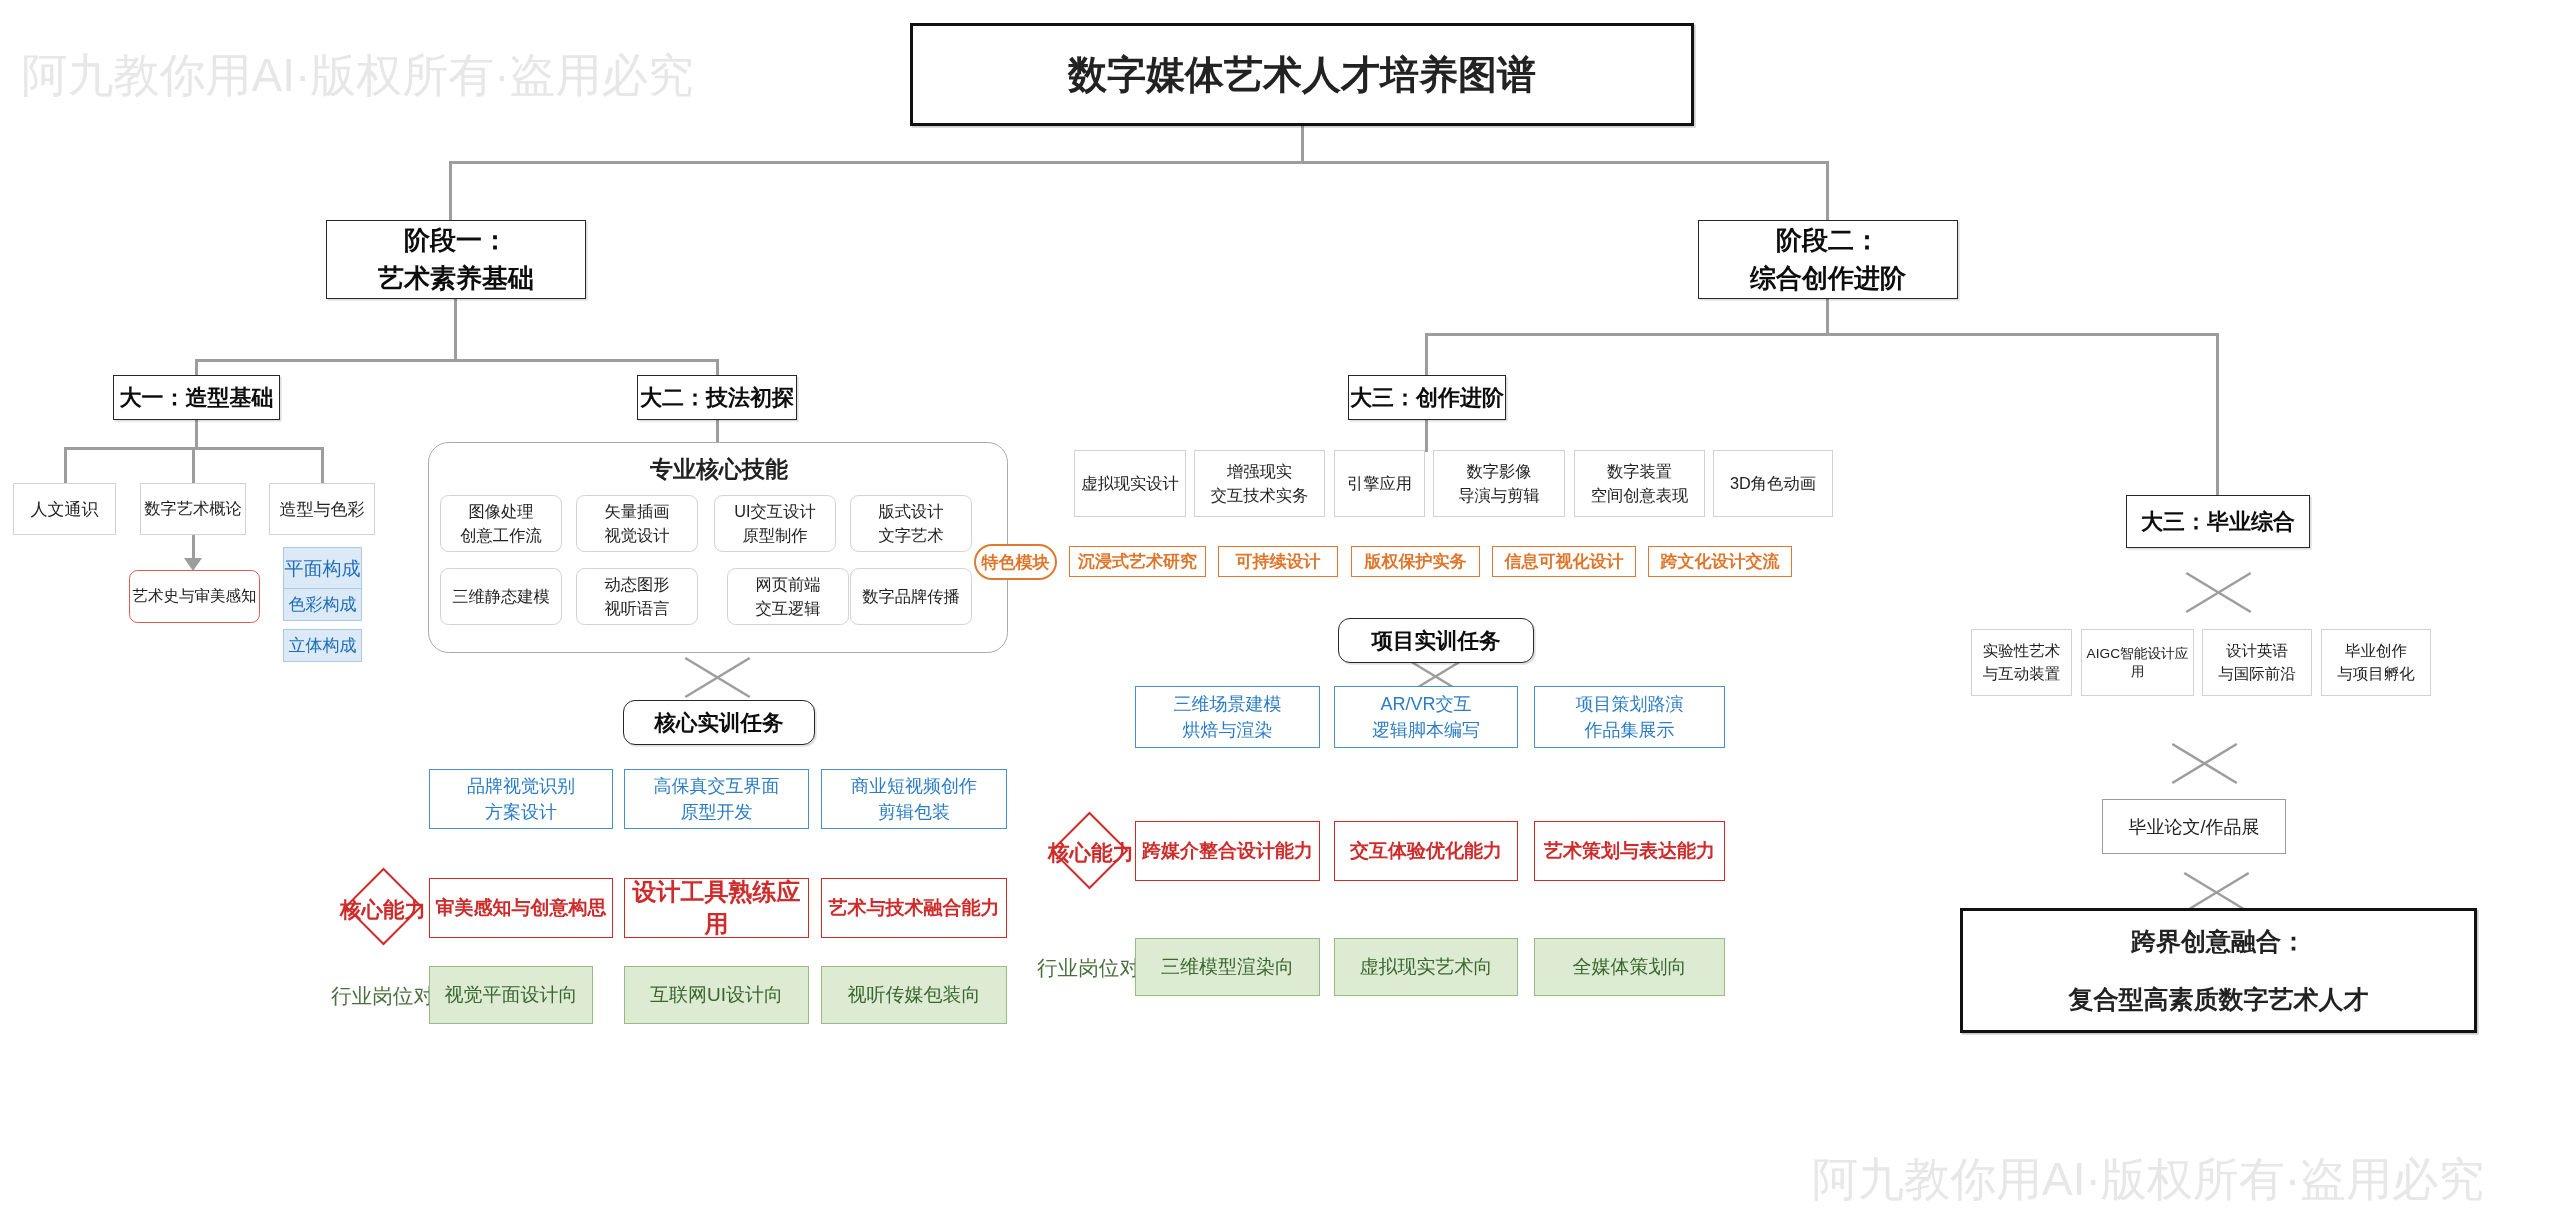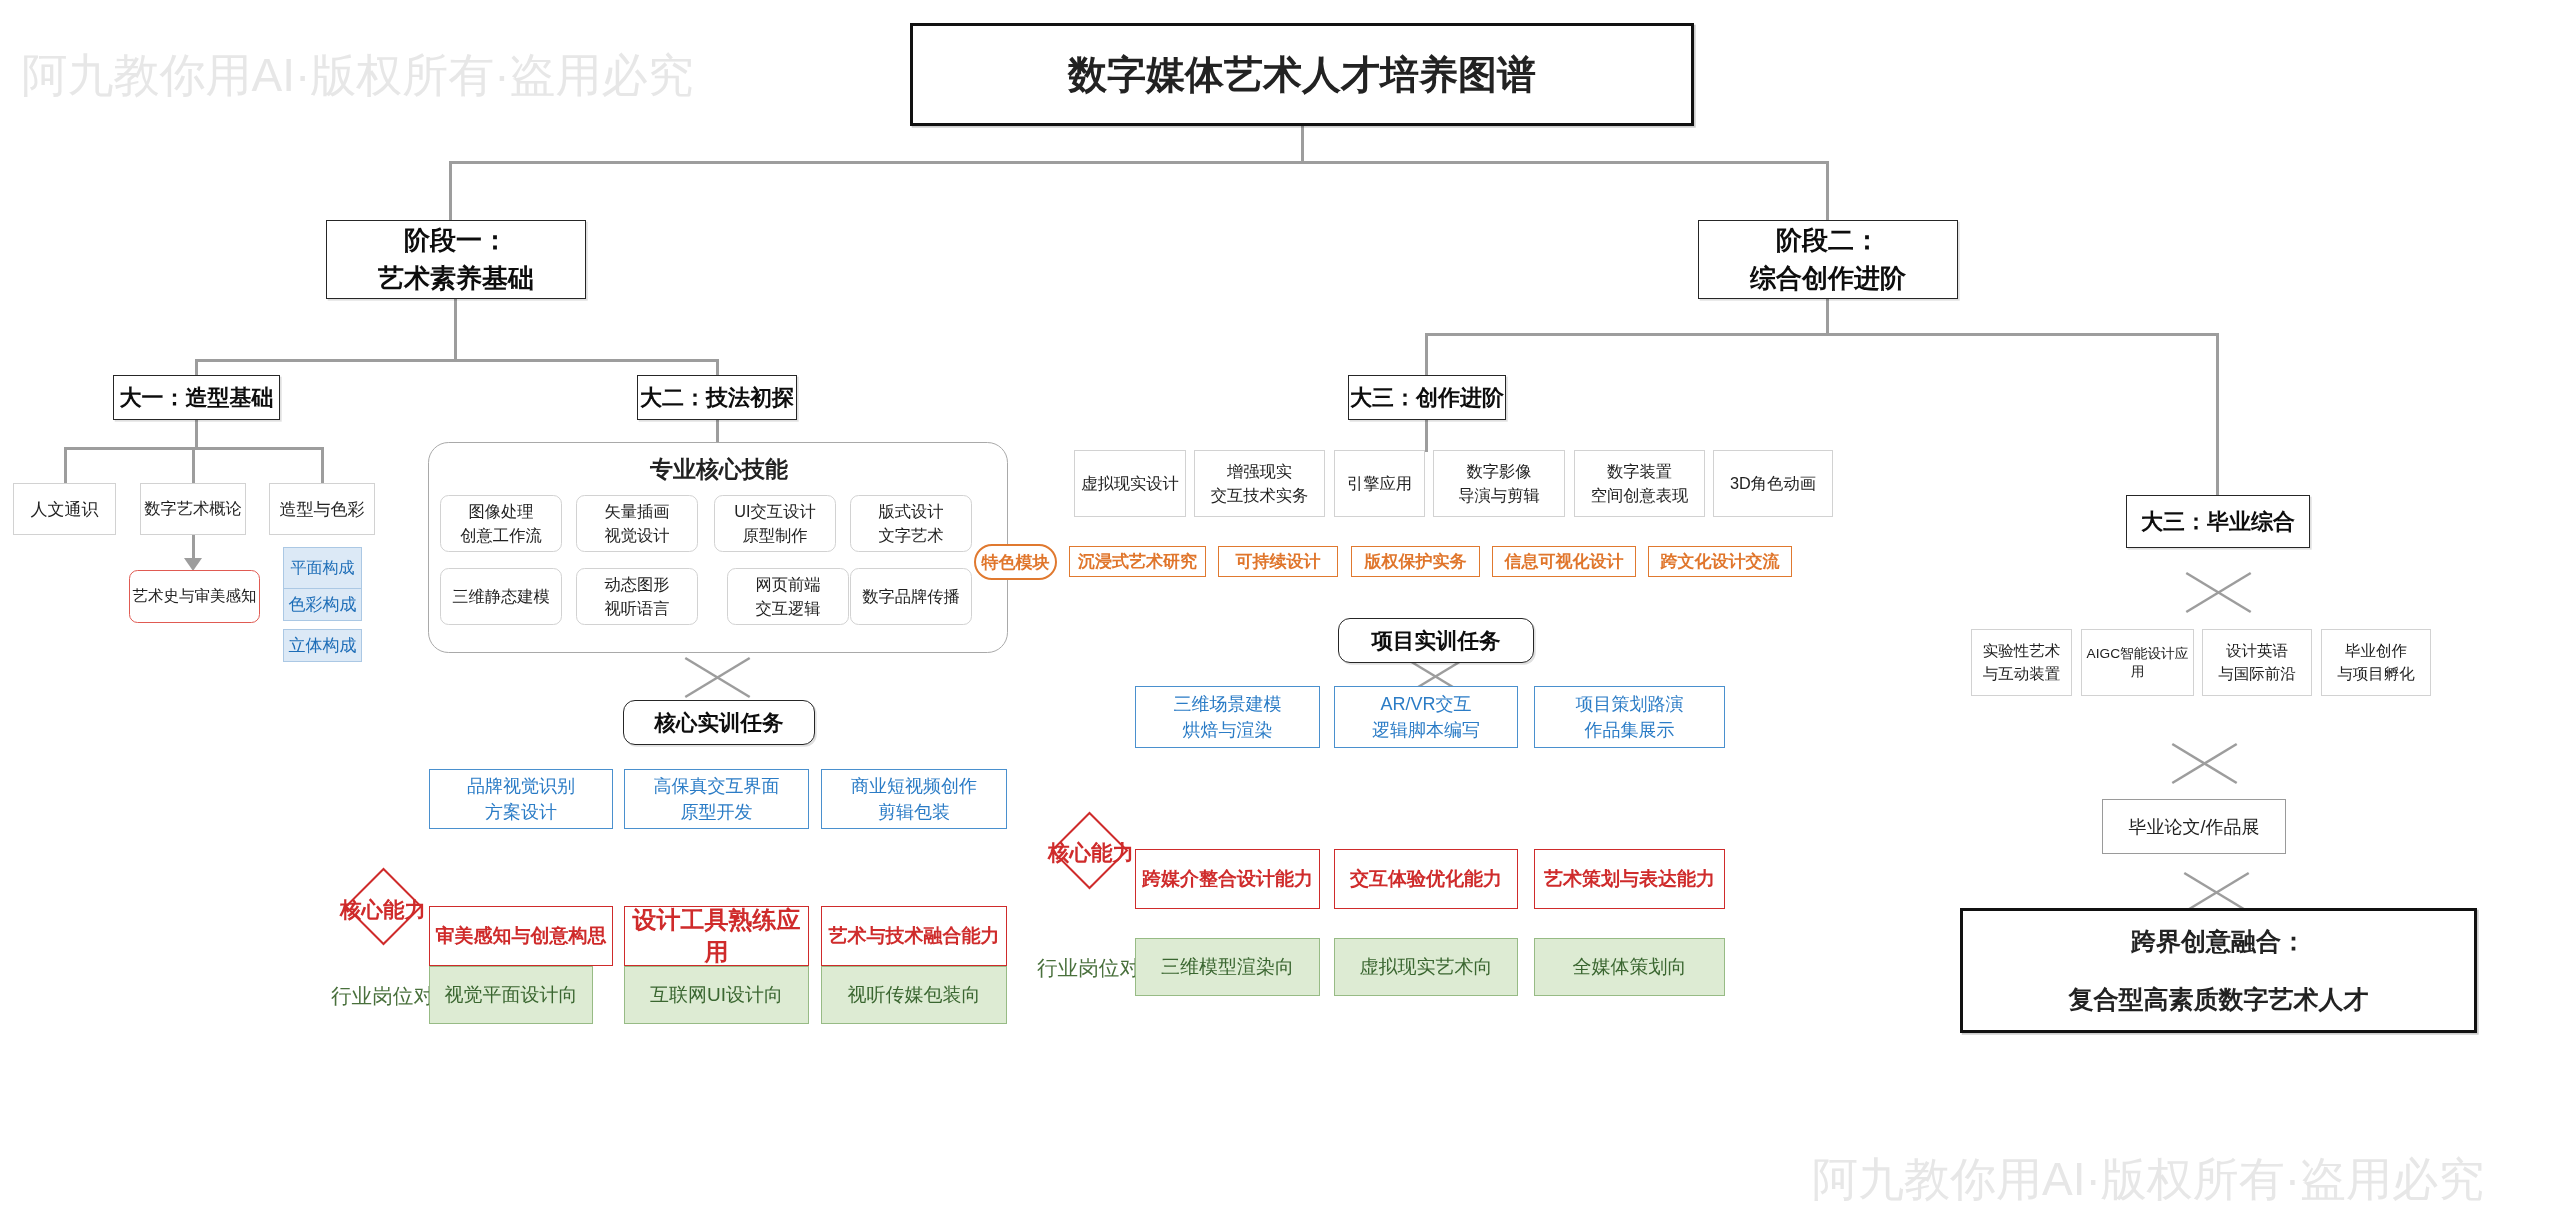--- a/index.html
+++ b/index.html
@@ -8,21 +8,21 @@
   .abs{position:absolute;box-sizing:border-box;}
   .ctr{display:flex;align-items:center;justify-content:center;text-align:center;}
   .pre{white-space:pre-line;line-height:1.45;}
   .line{background:#9d9d9d;z-index:0;}
   .box{background:#fff;border:1.7px solid #d2d2d2;color:#222;z-index:2;}
   .hdr{background:#fff;border:1.7px solid #262626;font-weight:bold;color:#0d0d0d;
        box-shadow:1.7px 1.7px 0 rgba(0,0,0,.12);z-index:3;}
   .rnd14{border-radius:12px;}
   .rnd10{border-radius:8.6px;}
   .blue-task{background:#fff;border:1.7px solid #4a90ce;color:#2b7cc6;z-index:2;}
-  .red-task{background:#fff;border:1.7px solid #cf2b2b;color:#cf2b2b;font-weight:bold;z-index:2;margin-top:28px;}
+  .red-task{background:#fff;border:1.7px solid #cf2b2b;color:#cf2b2b;font-weight:bold;z-index:2;}
   .green-task{background:#ddebd3;border:1.7px solid #97bb85;color:#3a6630;z-index:2;}
   .mini-blue{background:#dce9f6;border:1.7px solid #abc8e4;color:#1d6db7;z-index:2;}
   .orange-item{background:#fff;border:1.7px solid #e0792f;color:#e0762c;font-weight:bold;z-index:2;}
   .container{background:#fff;border:1.7px solid #a9a9a9;border-radius:20.6px;z-index:1;}
   .pill{background:#fff;border:2.6px solid #e0792f;border-radius:20px;color:#e0762c;
         font-weight:bold;z-index:4;}
   .watermark{color:#e7e7e7;font-size:46px;white-space:nowrap;z-index:0;}
   .diamond{border:2.1px solid #cf2b2b;transform:rotate(45deg);background:transparent;z-index:1;}
   .label-red{color:#cf2b2b;font-weight:bold;font-size:21.5px;white-space:nowrap;z-index:1;text-align:center;}
   .label-green{color:#49703c;font-size:20.6px;white-space:nowrap;z-index:1;}
@@ -86,21 +86,21 @@
 <div class="abs ctr hdr pre" style="left:326px;top:220px;width:260px;height:79px;font-size:26px;">阶段一：
 艺术素养基础</div>
 <div class="abs ctr hdr pre" style="left:1698px;top:220px;width:260px;height:79px;font-size:26px;">阶段二：
 综合创作进阶</div>
 
 <div class="abs ctr hdr" style="left:113px;top:375px;width:167px;height:45px;font-size:22px;">大一：造型基础</div>
 <div class="abs ctr box" style="left:13px;top:483px;width:103px;height:52px;font-size:17px;">人文通识</div>
 <div class="abs ctr box" style="left:140px;top:483px;width:106px;height:52px;font-size:16.3px;">数字艺术概论</div>
 <div class="abs ctr box" style="left:269px;top:483px;width:106px;height:52px;font-size:17px;">造型与色彩</div>
 <div class="abs ctr rnd10" style="left:129px;top:570px;width:131px;height:53px;background:#fff;border:1.7px solid #e05a52;font-size:15.5px;z-index:2;">艺术史与审美感知</div>
-<div class="abs ctr mini-blue" style="left:283px;top:547px;width:79px;height:43px;font-size:16px;text-align:center;">平面构成</div>
+<div class="abs ctr mini-blue" style="left:283px;top:547px;width:79px;height:43px;font-size:19px;text-align:center;">平面构成</div>
 <div class="abs ctr mini-blue" style="left:283px;top:588px;width:79px;height:33px;font-size:17px;">色彩构成</div>
 <div class="abs ctr mini-blue" style="left:283px;top:629px;width:79px;height:33px;font-size:17px;">立体构成</div>
 
 <div class="abs ctr hdr" style="left:637px;top:375px;width:160px;height:45px;font-size:22px;">大二：技法初探</div>
 <div class="abs container" style="left:428px;top:442px;width:580px;height:211px;"></div>
 <div class="abs ctr" style="left:599px;top:450px;width:240px;height:38px;font-size:23px;font-weight:bold;z-index:2;">专业核心技能</div>
 <div class="abs ctr box rnd10 pre" style="left:440px;top:495px;width:122px;height:57px;font-size:16.3px;">图像处理
 创意工作流</div>
 <div class="abs ctr box rnd10 pre" style="left:576px;top:495px;width:122px;height:57px;font-size:16.3px;">矢量插画
 视觉设计</div>

